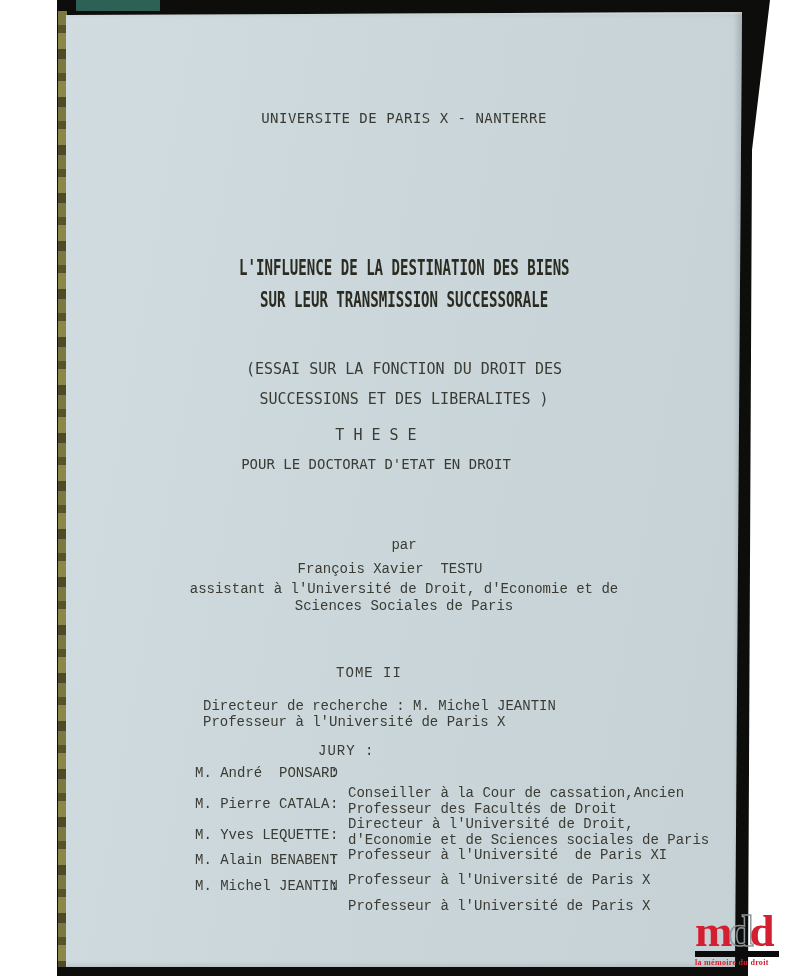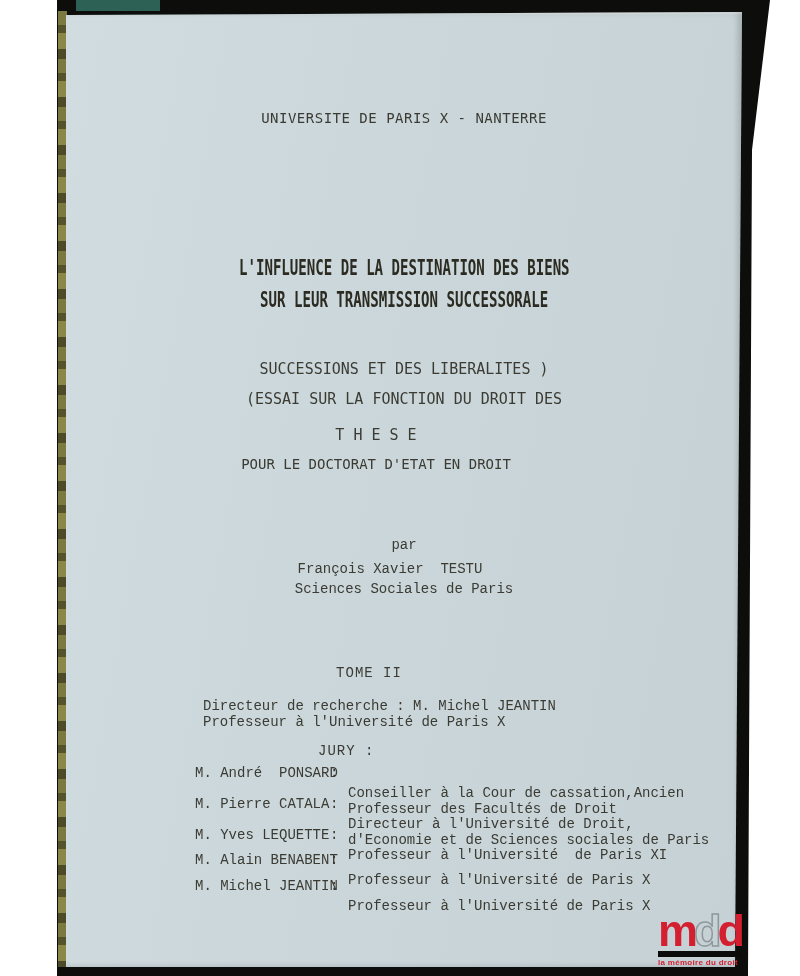--- a/index.html
+++ b/index.html
@@ -38,22 +38,22 @@
   .role-block{top:569px;font-size:14px;line-height:17px;}
   .tome-line{top:653px;font-size:14px;letter-spacing:1px;transform:translateX(-35px);}
   .director-block{top:686px;left:137px;font-size:14px;line-height:16px;}
   .jury-heading{top:731px;left:252px;font-size:14px;letter-spacing:1px;}
 
   .jury-row{left:0;width:676px;font-size:14px;line-height:16px;}
   .jury-name{position:absolute;left:129px;white-space:pre;}
   .jury-colon{position:absolute;left:264px;}
   .jury-desc{position:absolute;left:282px;white-space:pre;margin-top:20px;}
 
-  .mdd-logo{position:absolute;left:658px;top:913px;width:88px;z-index:3;line-height:1;
-    font-family:Liberation Sans, sans-serif;}
+  .mdd-logo{position:absolute;left:695px;top:913px;width:88px;z-index:3;line-height:1;
+    font-family:Liberation Serif, serif;}
   .mdd-letters{font-size:45px;font-weight:bold;letter-spacing:-4px;line-height:0.82;}
   .mdd-m,.mdd-d2{color:#d41f30;}
   .mdd-d1{color:rgba(0,0,0,0);-webkit-text-stroke:1.5px #8f979b;}
   .mdd-bar{width:84px;height:6px;background:#0b0b0b;margin-top:1px;}
   .mdd-caption{margin-top:2px;font-size:8px;font-weight:bold;color:#d41f30;letter-spacing:0.3px;white-space:pre;}
 </style>
 </head>
 <body>
 
 <div class="backdrop"></div>
@@ -63,34 +63,35 @@
 <div class="page">
 
   <div class="abs ctr header-line sans-mono ink">UNIVERSITE DE PARIS X - NANTERRE</div>
 
   <div class="abs ctr title-block sans-mono ink-dark">
     <div><span class="title-line">L'INFLUENCE DE LA DESTINATION DES BIENS</span></div>
     <div><span class="title-line">SUR LEUR TRANSMISSION SUCCESSORALE</span></div>
   </div>
 
   <div class="abs ctr subtitle-block sans-mono ink">
+    <div>(ESSAI SUR LA FONCTION DU DROIT DES</div>
     <div>SUCCESSIONS ET DES LIBERALITES )</div>
-    <div>(ESSAI SUR LA FONCTION DU DROIT DES</div>
   </div>
 
   <div class="abs ctr these-line sans-mono ink pre">T H E S E</div>
 
   <div class="abs ctr degree-line sans-mono ink">POUR LE DOCTORAT D'ETAT EN DROIT</div>
 
 
   <div class="abs ctr par-line type-mono ink">par</div>
 
   <div class="abs ctr author-line type-mono ink pre">François Xavier  TESTU</div>
 
   <div class="abs ctr role-block type-mono ink">
+    <div>assistant à l'Université de Droit, d'Economie et de</div>
     <div>Sciences Sociales de Paris</div>
   </div>
 
   <div class="abs ctr tome-line type-mono ink">TOME II</div>
 
   <div class="abs director-block type-mono ink">
     <div>Directeur de recherche : M. Michel JEANTIN</div>
     <div>Professeur à l'Université de Paris X</div>
   </div>
 

